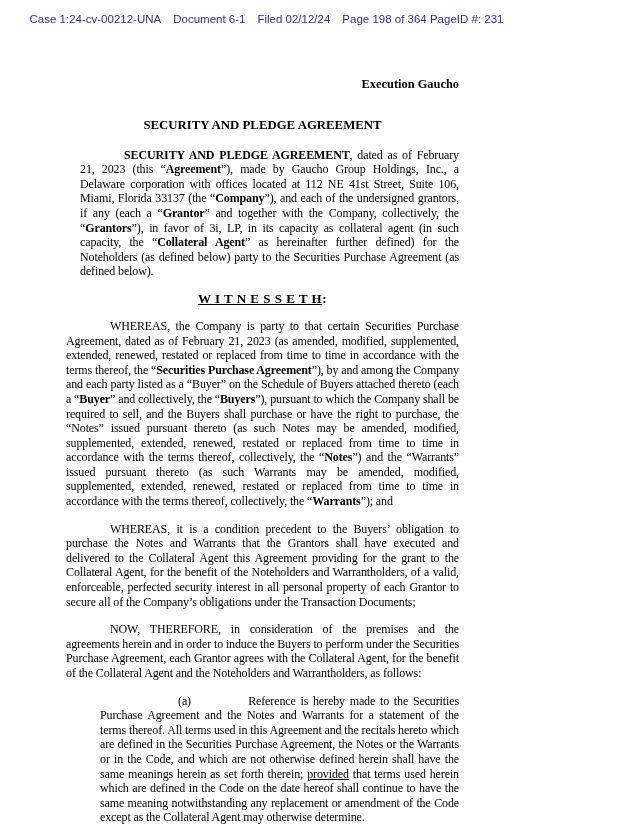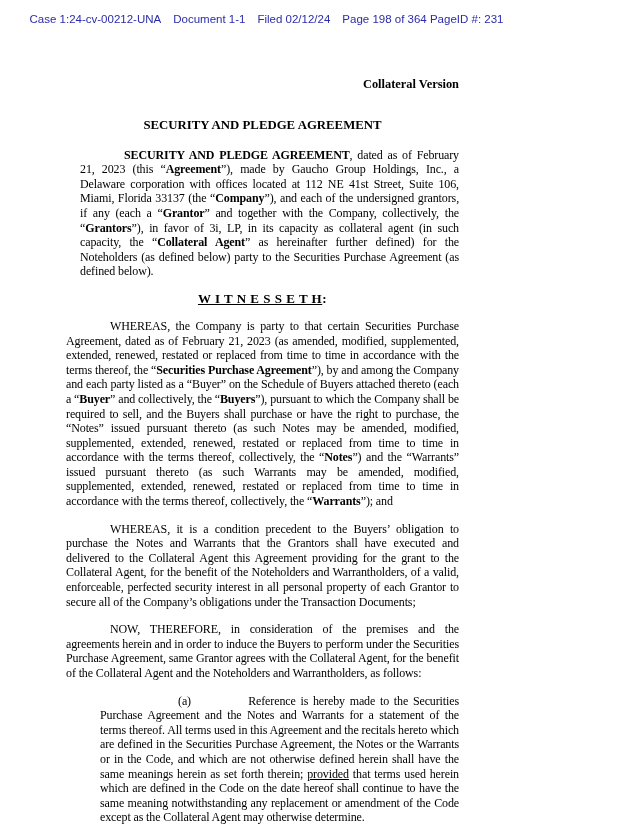--- a/index.html
+++ b/index.html
@@ -79,38 +79,38 @@
   .b { font-weight: bold; }
   .u { text-decoration: underline; text-align: right; }
 </style>
 </head>
 <body style="background: rgb(255, 255, 255);">
 
 <div class="page">
 
   <div class="stamp">
     <span>Case 1:24-cv-00212-UNA</span>
-    <span>Document 1-1</span>
+    <span>Document 6-1</span>
     <span>Filed 02/12/24</span>
     <span>Page 198 of 364 PageID #: 231</span>
   </div>
 
   <div class="content">
 
-    <div class="exec-version">Collateral Version</div>
+    <div class="exec-version">Execution Gaucho</div>
 
     <div class="doc-title">SECURITY AND PLEDGE AGREEMENT</div>
 
     <p class="para first"><span class="b">SECURITY AND PLEDGE AGREEMENT</span><span>, dated as of February 21, 2023 (this “</span><span class="b">Agreement</span><span>”), made by Gaucho Group Holdings, Inc., a Delaware corporation with offices located at 112 NE 41st Street, Suite 106, Miami, Florida 33137 (the “</span><span class="b">Company</span><span>”), and each of the undersigned grantors, if any (each a “</span><span class="b">Grantor</span><span>” and together with the Company, collectively, the “</span><span class="b">Grantors</span><span>”), in favor of 3i, LP, in its capacity as collateral agent (in such capacity, the “</span><span class="b">Collateral Agent</span><span>” as hereinafter further defined) for the Noteholders (as defined below) party to the Securities Purchase Agreement (as defined below).</span></p>
 
     <div class="witnesseth"><span class="u">W I T N E S S E T H</span><span>:</span></div>
 
     <p class="para"><span>WHEREAS, the Company is party to that certain Securities Purchase Agreement, dated as of February 21, 2023 (as amended, modified, supplemented, extended, renewed, restated or replaced from time to time in accordance with the terms thereof, the “</span><span class="b">Securities Purchase Agreement</span><span>”), by and among the Company and each party listed as a “Buyer” on the Schedule of Buyers attached thereto (each a “</span><span class="b">Buyer</span><span>” and collectively, the “</span><span class="b">Buyers</span><span>”), pursuant to which the Company shall be required to sell, and the Buyers shall purchase or have the right to purchase, the “Notes” issued pursuant thereto (as such Notes may be amended, modified, supplemented, extended, renewed, restated or replaced from time to time in accordance with the terms thereof, collectively, the “</span><span class="b">Notes</span><span>”) and the “Warrants” issued pursuant thereto (as such Warrants may be amended, modified, supplemented, extended, renewed, restated or replaced from time to time in accordance with the terms thereof, collectively, the “</span><span class="b">Warrants</span><span>”); and</span></p>
 
     <p class="para"><span>WHEREAS, it is a condition precedent to the Buyers’ obligation to purchase the Notes and Warrants that the Grantors shall have executed and delivered to the Collateral Agent this Agreement providing for the grant to the Collateral Agent, for the benefit of the Noteholders and Warrantholders, of a valid, enforceable, perfected security interest in all personal property of each Grantor to secure all of the Company’s obligations under the Transaction Documents;</span></p>
 
-    <p class="para"><span>NOW, THEREFORE, in consideration of the premises and the agreements herein and in order to induce the Buyers to perform under the Securities Purchase Agreement, same Grantor agrees with the Collateral Agent, for the benefit of the Collateral Agent and the Noteholders and Warrantholders, as follows:</span></p>
+    <p class="para"><span>NOW, THEREFORE, in consideration of the premises and the agreements herein and in order to induce the Buyers to perform under the Securities Purchase Agreement, each Grantor agrees with the Collateral Agent, for the benefit of the Collateral Agent and the Noteholders and Warrantholders, as follows:</span></p>
 
 
     <p class="para sub-a"><span>(a)&nbsp;&nbsp;&nbsp;&nbsp;&nbsp;&nbsp;&nbsp;&nbsp;&nbsp;&nbsp;&nbsp;&nbsp;Reference is hereby made to the Securities Purchase Agreement and the Notes and Warrants for a statement of the terms thereof. All terms used in this Agreement and the recitals hereto which are defined in the Securities Purchase Agreement, the Notes or the Warrants or in the Code, and which are not otherwise defined herein shall have the same meanings herein as set forth therein; </span><span class="u">provided</span><span> that terms used herein which are defined in the Code on the date hereof shall continue to have the same meaning notwithstanding any replacement or amendment of the Code except as the Collateral Agent may otherwise determine.</span></p>
 
   </div>
 </div>
 
 </body></html>

